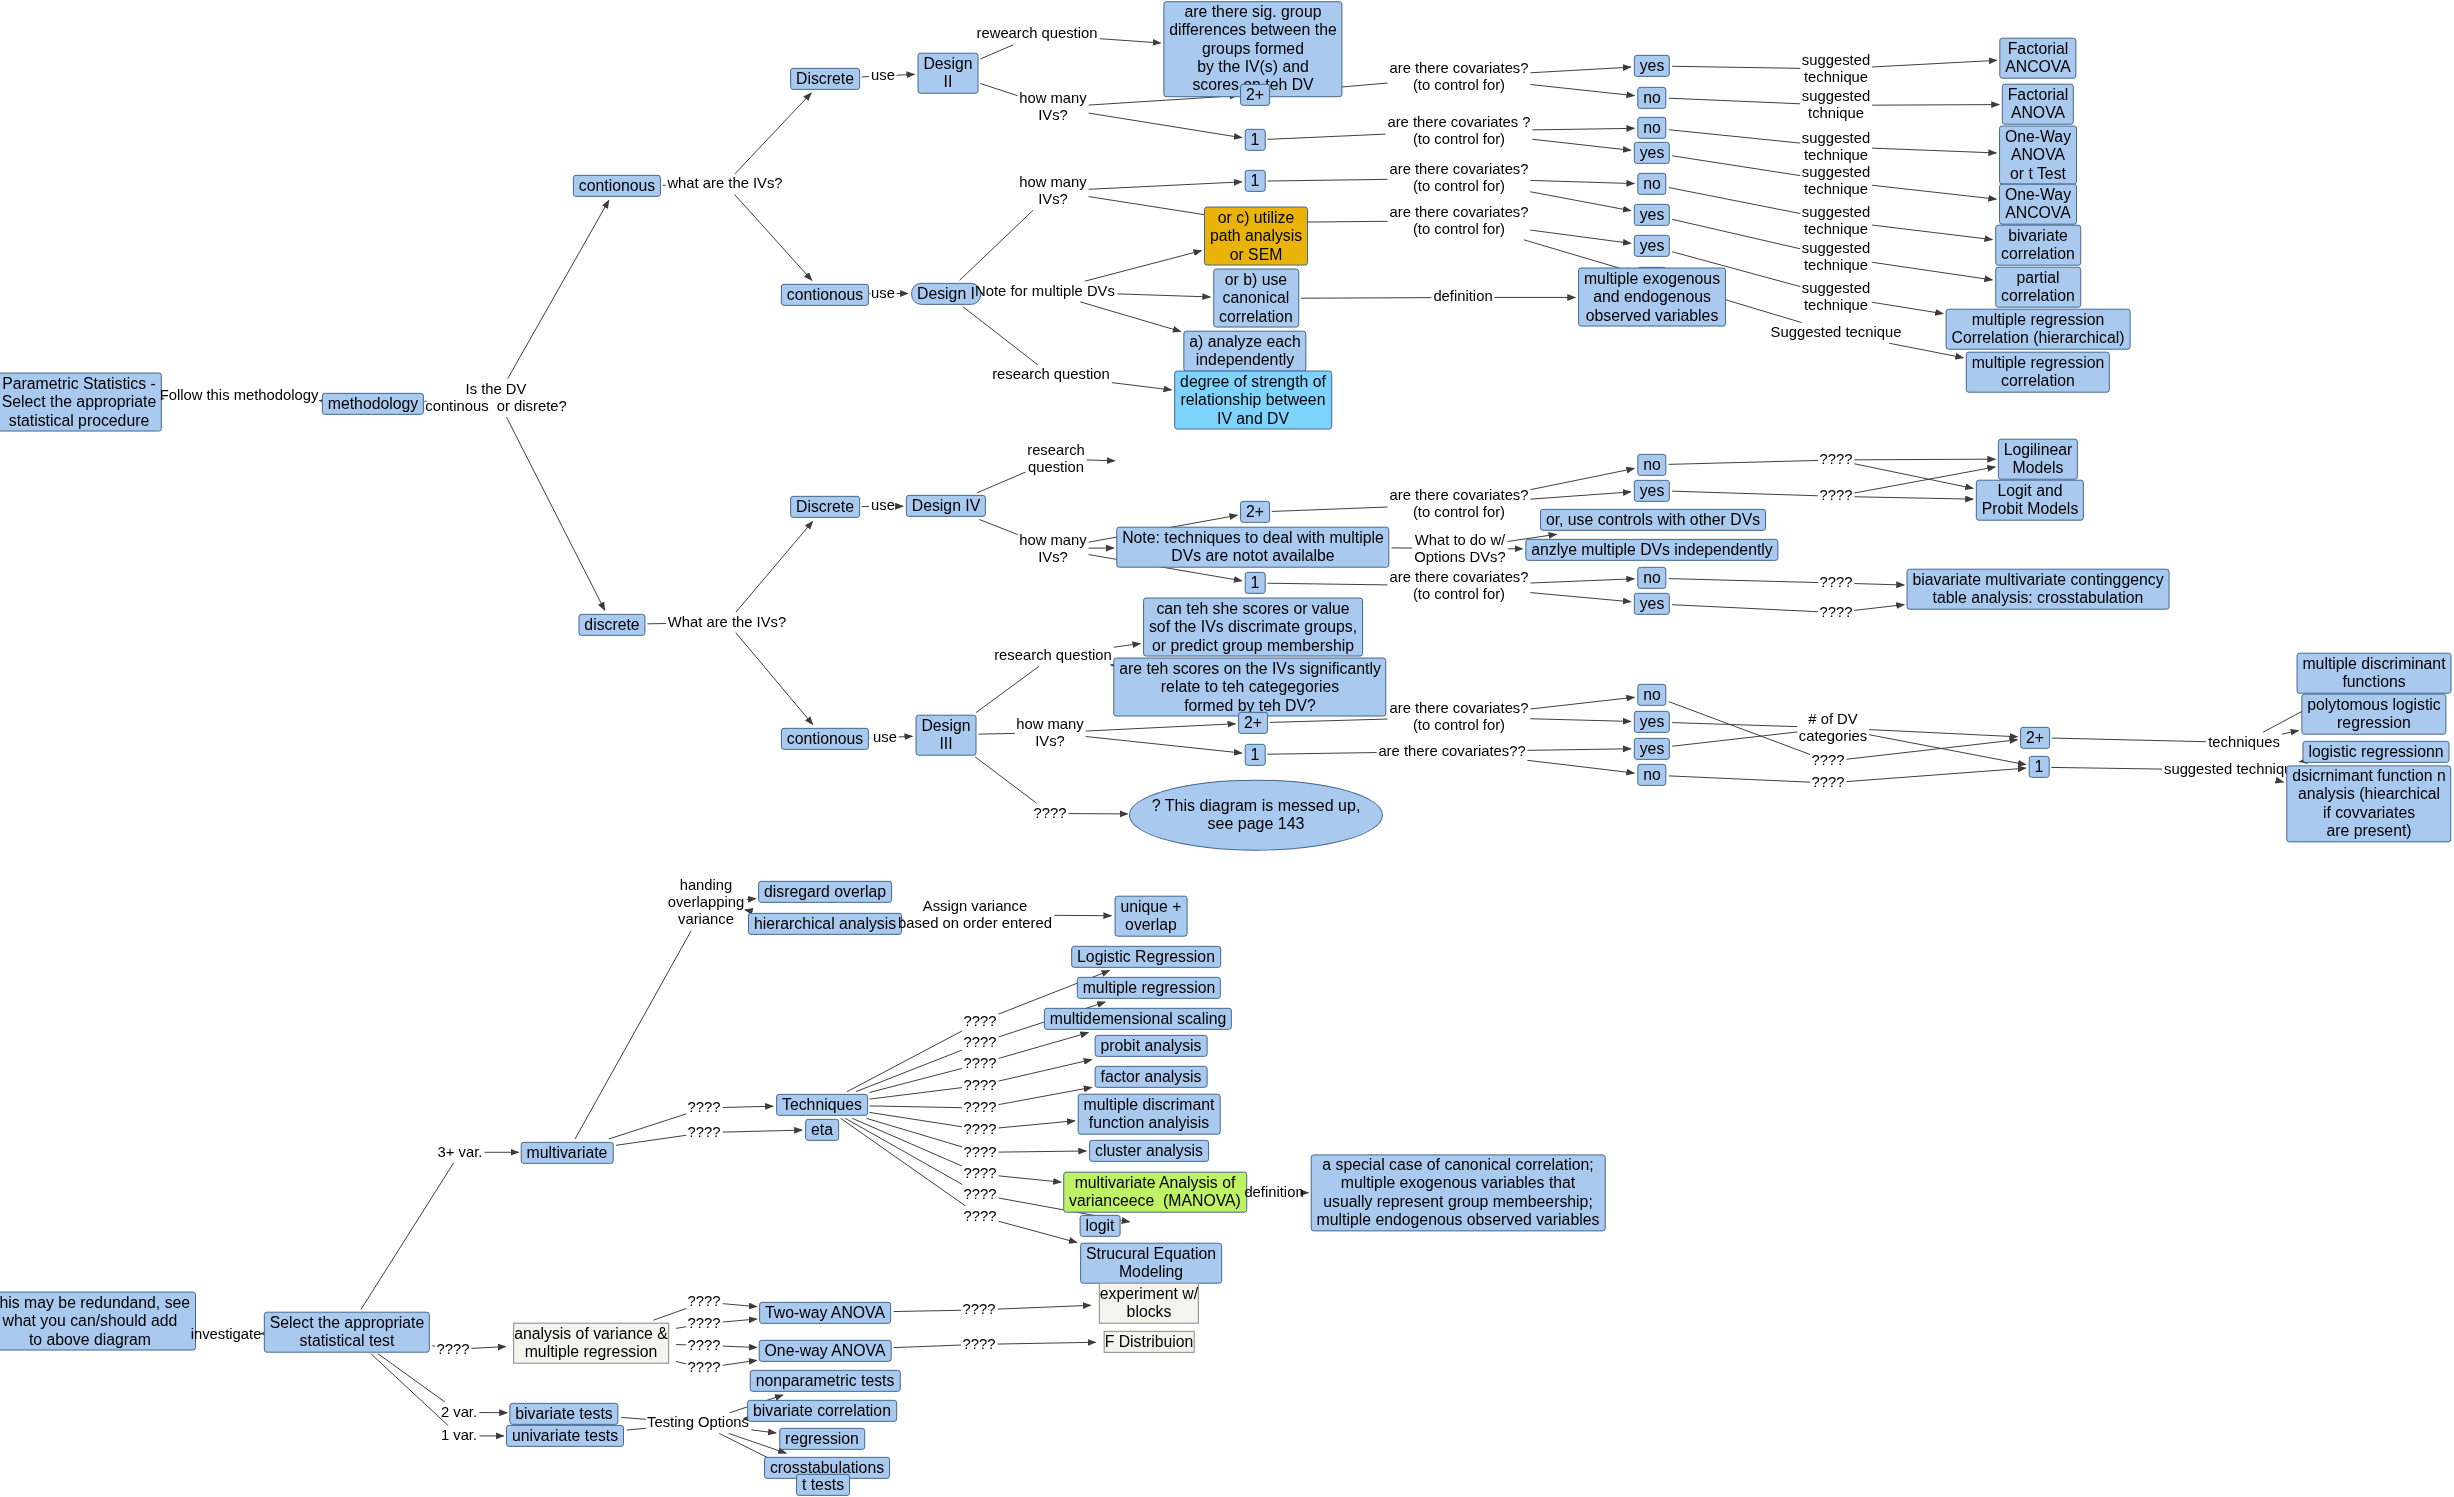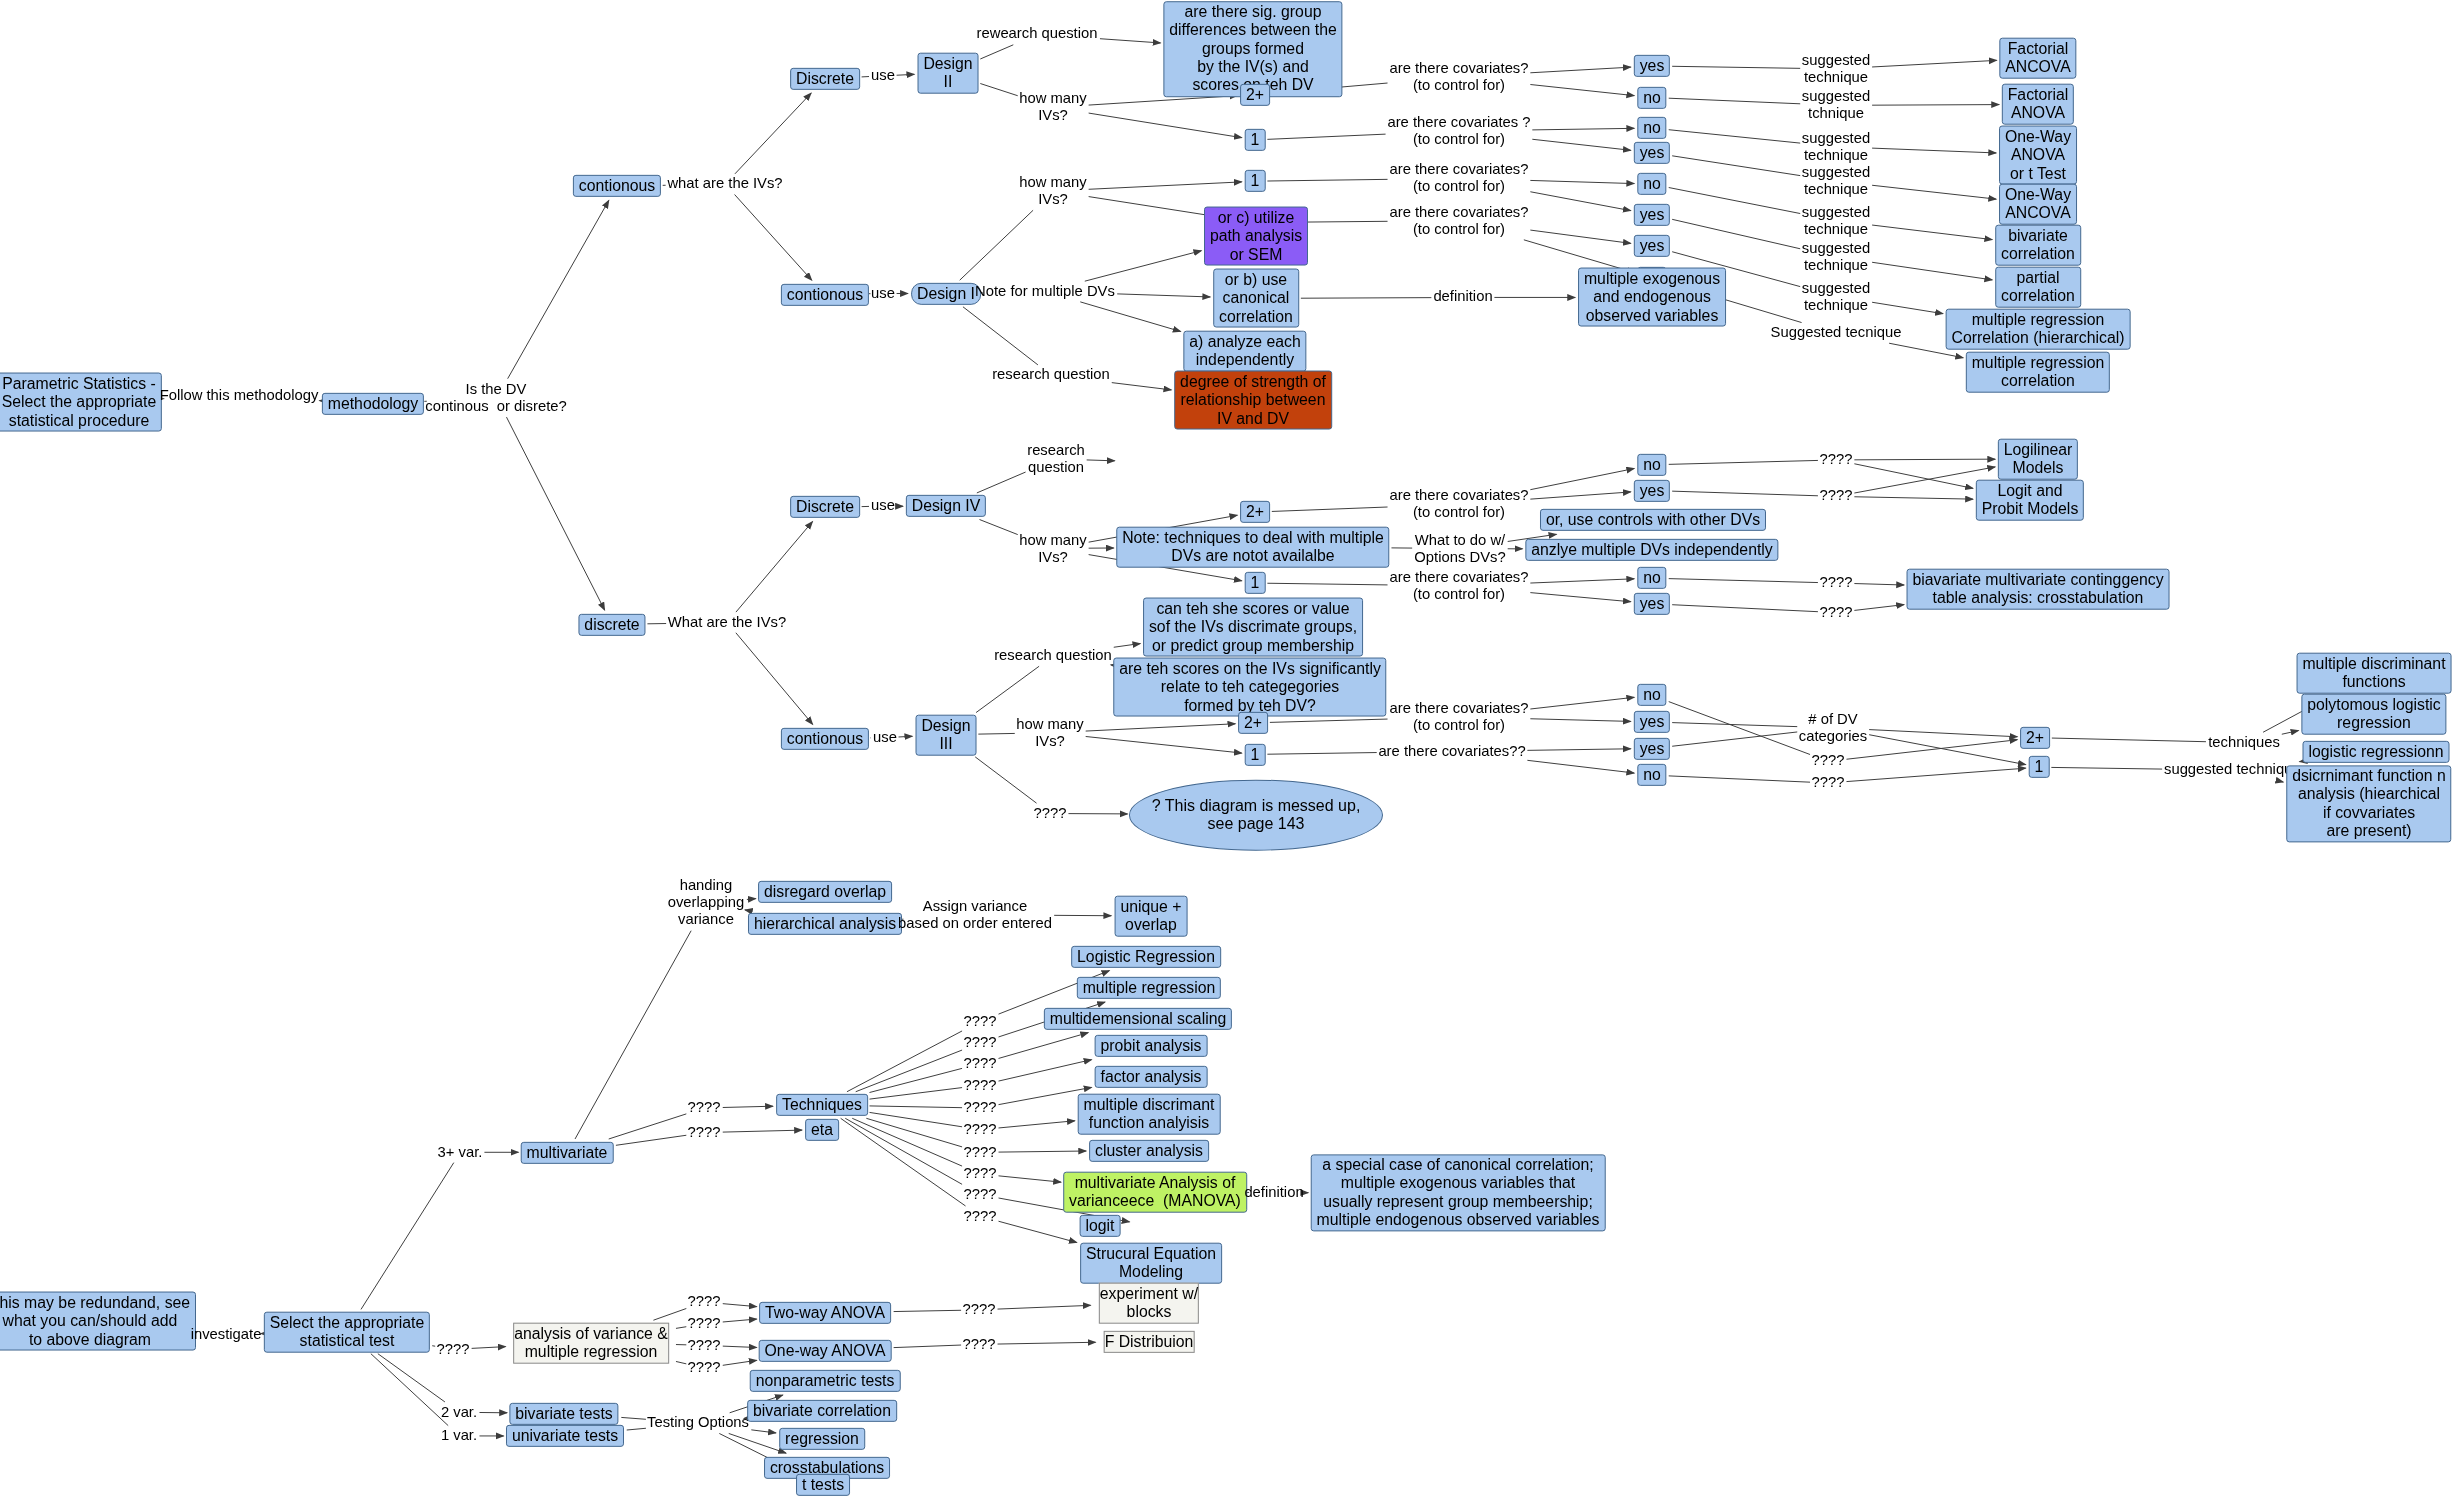--- a/index.html
+++ b/index.html
@@ -271,34 +271,34 @@
     <div class="node c" style="left: 1255px; top: 223px; background: rgb(169, 201, 239); border-color: rgb(68, 104, 143);">2+</div>
     <div class="node p" style="left: 1459px; top: 178px;">are there covariates?
 (to control for)</div>
     <div class="node c" style="left: 1652px; top: 184px; background: rgb(169, 201, 239); border-color: rgb(68, 104, 143);">no</div>
     <div class="node c" style="left: 1652px; top: 215px; background: rgb(169, 201, 239); border-color: rgb(68, 104, 143);">yes</div>
     <div class="node p" style="left: 1459px; top: 221px;">are there covariates?
 (to control for)</div>
     <div class="node c" style="left: 1652px; top: 246px; background: rgb(169, 201, 239); border-color: rgb(68, 104, 143);">yes</div>
     <div class="node c" style="left: 1652px; top: 278px; background: rgb(169, 201, 239); border-color: rgb(68, 104, 143);">no</div>
     <div class="node p" style="left: 1045px; top: 292px;">Note for multiple DVs</div>
-    <div class="node c" style="left: 1256px; top: 236px; background: #8b5cf6; border-color: rgb(68, 104, 143);">or c) utilize
+    <div class="node c" style="left: 1256px; top: 236px; background: #eab308; border-color: rgb(68, 104, 143);">or c) utilize
 path analysis
 or SEM</div>
     <div class="node c" style="left: 1256px; top: 298px; background: rgb(169, 201, 239); border-color: rgb(68, 104, 143);">or b) use
 canonical
 correlation</div>
     <div class="node c" style="left: 1245px; top: 351px; background: rgb(169, 201, 239); border-color: rgb(68, 104, 143);">a) analyze each
 independently</div>
     <div class="node p" style="left: 1463px; top: 297px;">definition</div>
     <div class="node c" style="left: 1652px; top: 297px; background: rgb(169, 201, 239); border-color: rgb(68, 104, 143);">multiple exogenous
 and endogenous
 observed variables</div>
     <div class="node p" style="left: 1051px; top: 375px;">research question</div>
-    <div class="node c" style="left: 1253px; top: 400px; background: #c2410c; border-color: rgb(68, 104, 143);">degree of strength of
+    <div class="node c" style="left: 1253px; top: 400px; background: #7dd3fc; border-color: rgb(68, 104, 143);">degree of strength of
 relationship between
 IV and DV</div>
     <div class="node p" style="left: 727px; top: 623px;">What are the IVs?</div>
     <div class="node c" style="left: 825px; top: 507px; background: rgb(169, 201, 239); border-color: rgb(68, 104, 143);">Discrete</div>
     <div class="node p" style="left: 883px; top: 506px;">use</div>
     <div class="node c" style="left: 946px; top: 506px; background: rgb(169, 201, 239); border-color: rgb(68, 104, 143);">Design IV</div>
     <div class="node p" style="left: 1056px; top: 459px;">research
 question</div>
     <div class="node p" style="left: 1053px; top: 549px;">how many
 IVs?</div>

